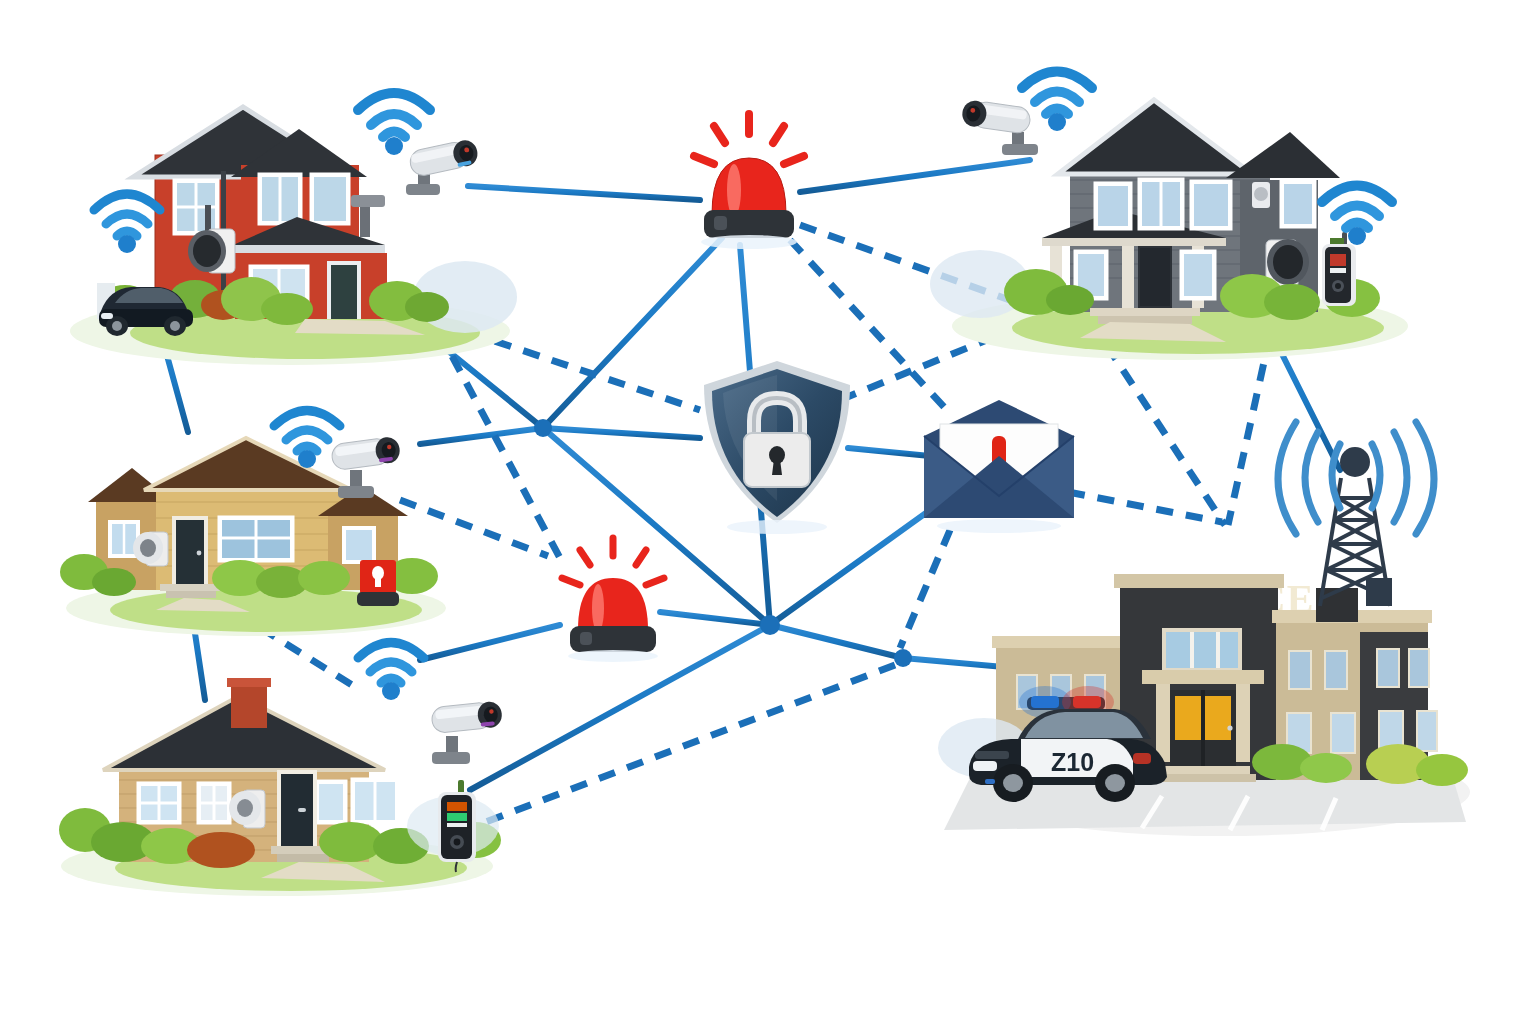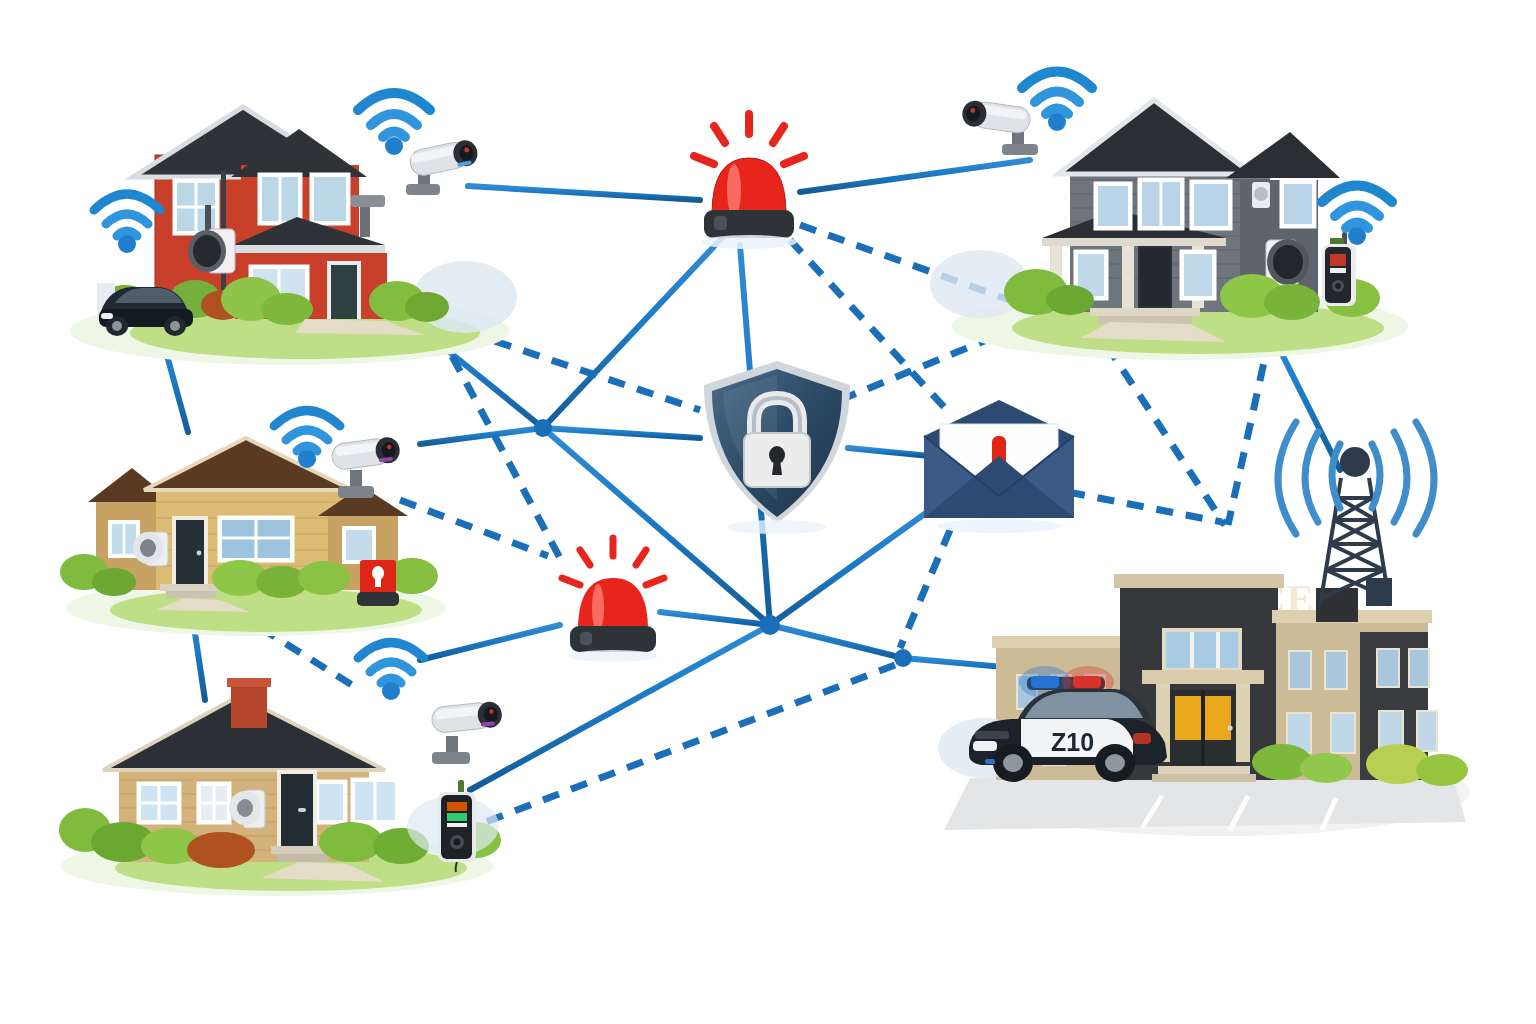--- a/index.html
+++ b/index.html
@@ -493,21 +493,21 @@
       <ellipse cx="396" cy="228" rx="26" ry="15" fill="#8fc84a"></ellipse>
       <ellipse cx="468" cy="224" rx="32" ry="20" fill="#b8cf52"></ellipse>
       <ellipse cx="512" cy="230" rx="26" ry="16" fill="#96c63f"></ellipse>
 
       <ellipse cx="54" cy="208" rx="46" ry="30" fill="#dde9f2" opacity=".8"></ellipse>
     </svg>
   </div>
 
   <div class="label-police" style="left:1155px;top:575px;font-size:40px;">POLICE</div>
 
-  <div class="node icon-layer" style="left:955px;top:663px;width:215px;height:115px;">
+  <div class="node icon-layer" style="left:955px;top:683px;width:215px;height:115px;">
     <svg width="215" height="115" viewBox="0 0 215 115">
 
       <rect x="72" y="14" width="78" height="13" rx="5" fill="#2b3138"></rect>
       <rect x="76" y="13" width="28" height="12" rx="4" fill="#2472d1"></rect>
       <rect x="118" y="13" width="28" height="12" rx="4" fill="#d8332a"></rect>
       <ellipse cx="90" cy="19" rx="26" ry="16" fill="#2472d1" opacity=".35"></ellipse>
       <ellipse cx="133" cy="19" rx="26" ry="16" fill="#d8332a" opacity=".35"></ellipse>
 
       <path d="M62 58 q14-30 44-32 h54 q22 2 36 30 z" fill="#2a323b"></path>
       <path d="M70 55 q12-24 40-26 h48 q18 2 30 26 z" fill="#8fa3b4" opacity=".85"></path>

